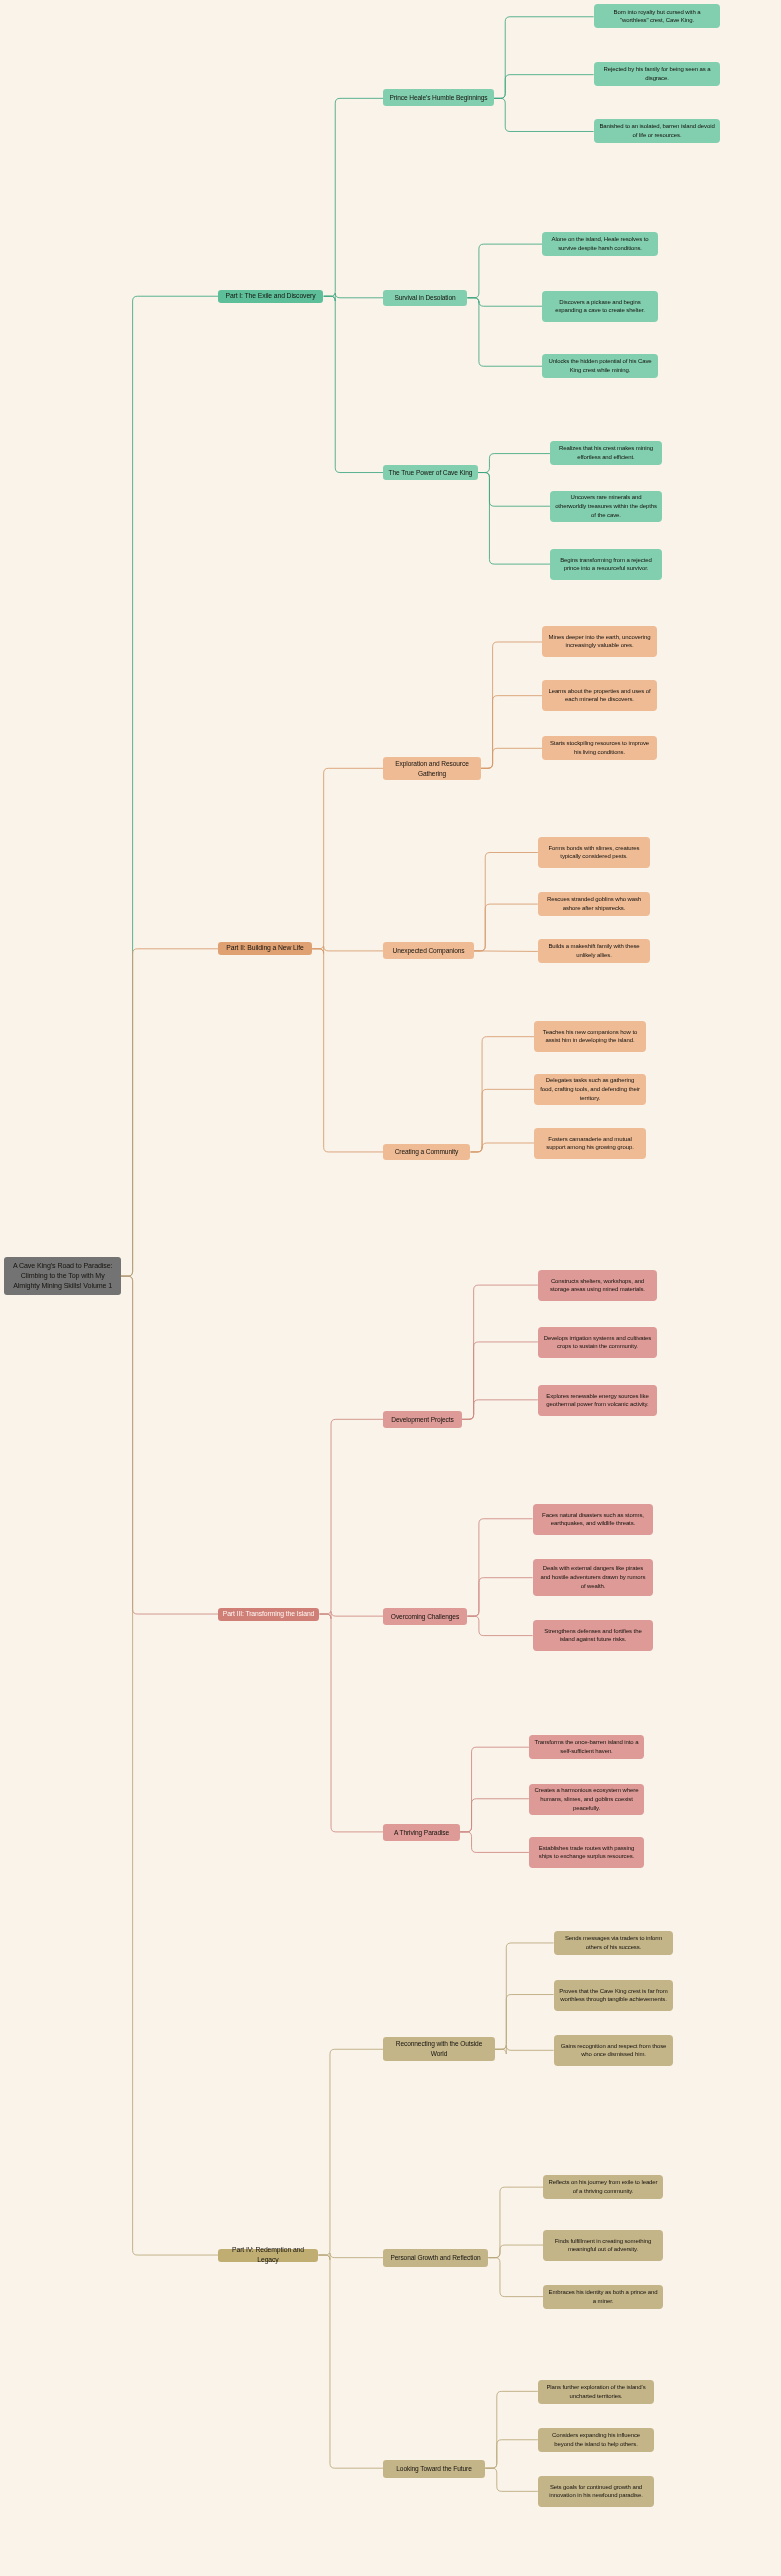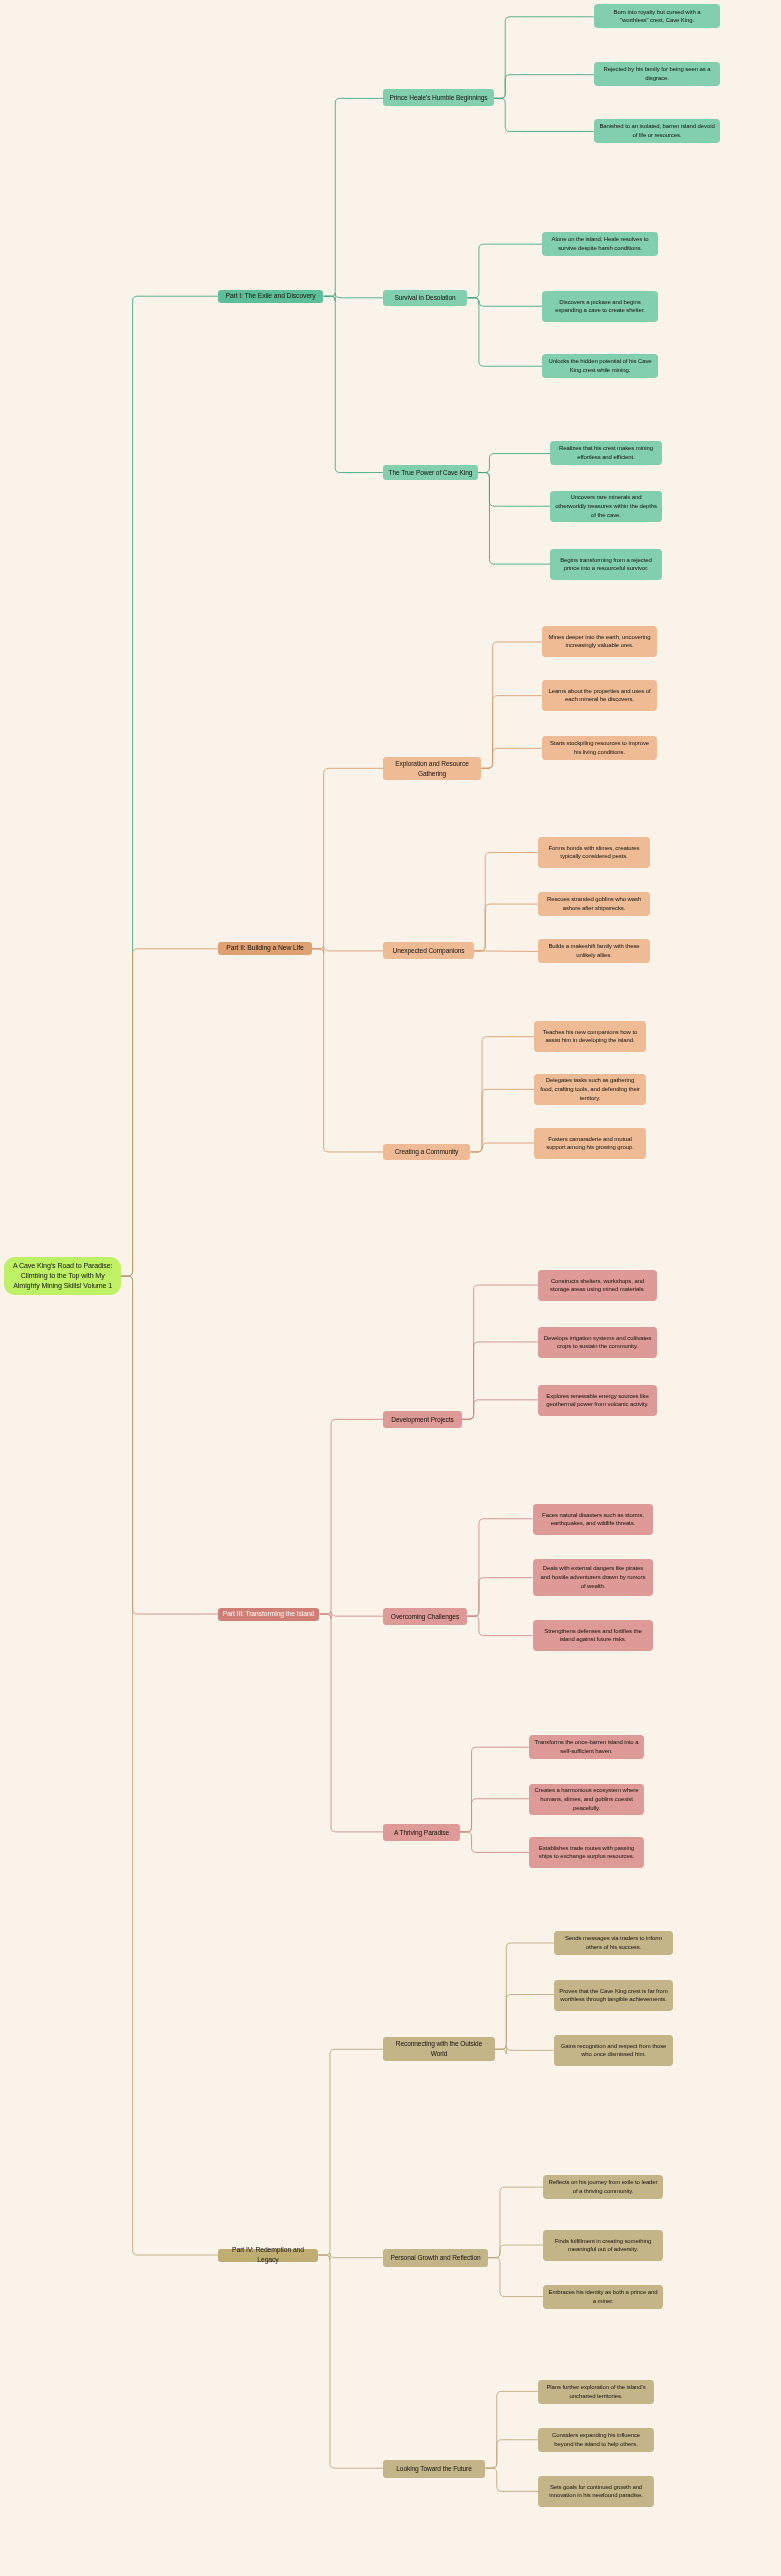--- a/index.html
+++ b/index.html
@@ -21,23 +21,23 @@
     display:flex;
     align-items:center;
     justify-content:center;
     text-align:center;
     color:#15130f;
     line-height:1.45;
     padding:3.2px 4.7px;
     letter-spacing:-0.1px;
   }
   .root{
-    background:#bef264;
+    background:#737373;
     font-size:7.1px;
-    border-radius:11px;
+    border-radius:3px;
   }
   .lvl1{
     font-size:6.8px;
     border-radius:3.2px;
   }
   .lvl2{
     font-size:6.6px;
     border-radius:3.2px;
   }
   .lvl3{

